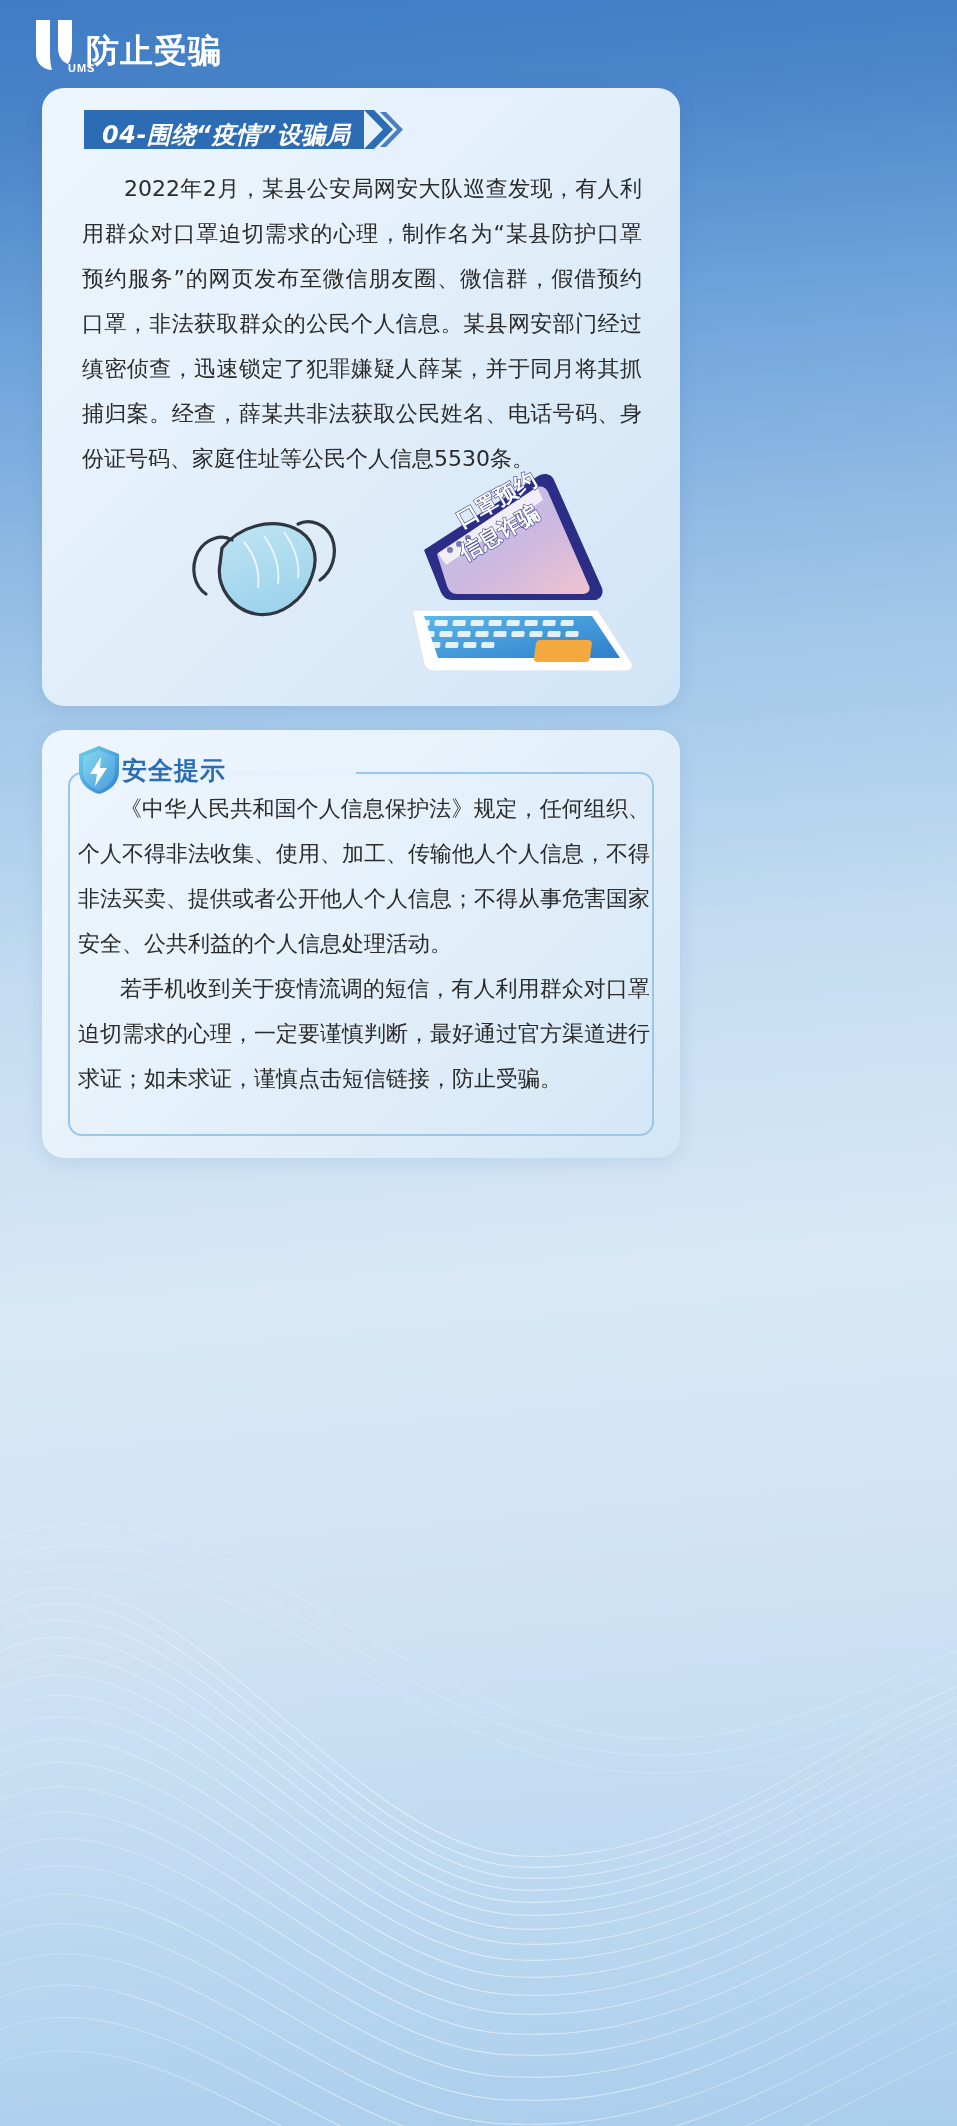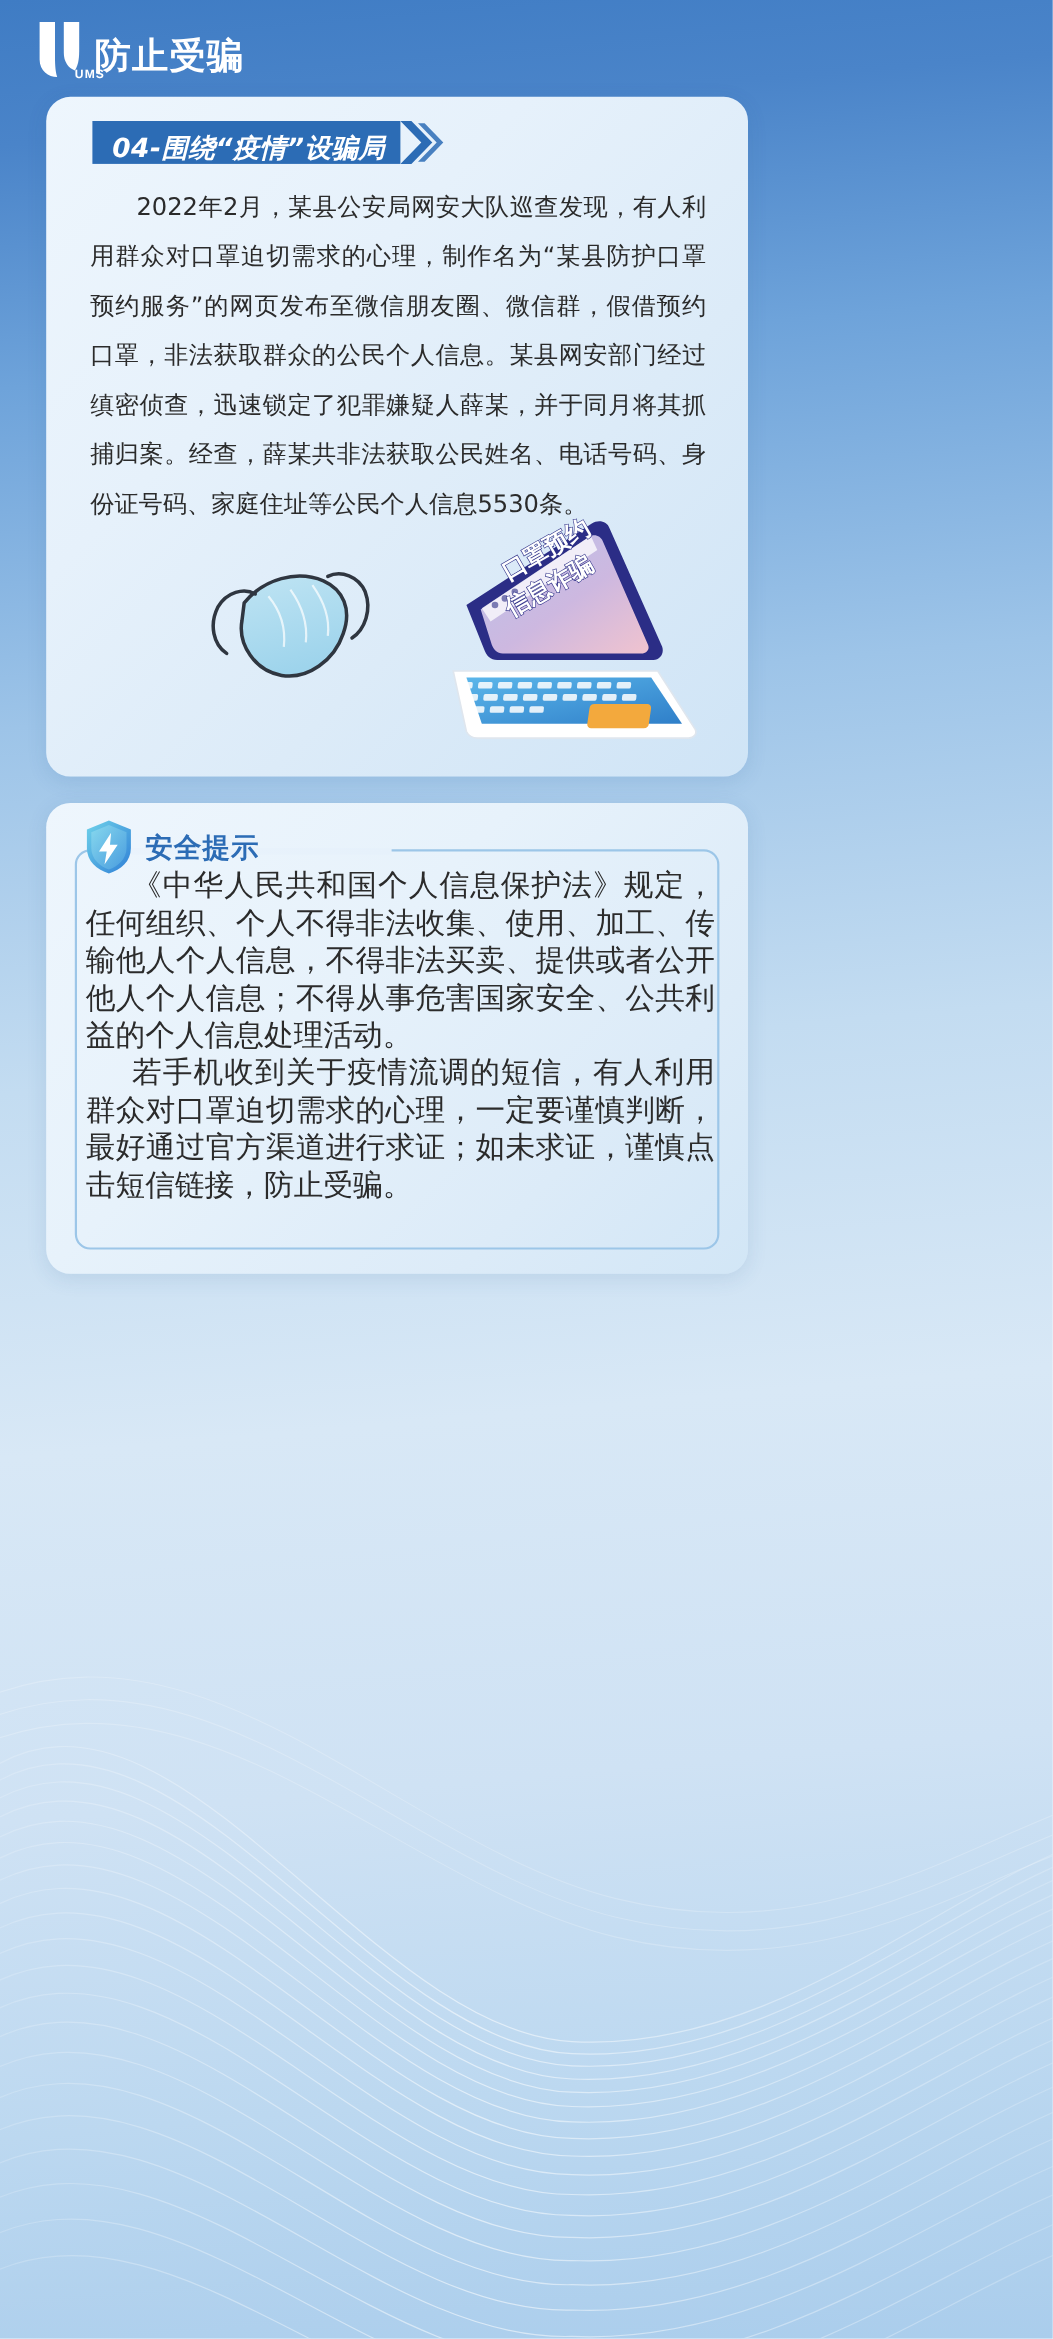--- a/index.html
+++ b/index.html
@@ -132,41 +132,40 @@
     position: absolute;
     left: 18px; top: -3px;
     width: 268px; height: 6px;
     background: linear-gradient(90deg, #eaf3fc 0%, #e6f1fb 100%);
   }
   .tips-head {
     position: absolute;
     left: 34px; top: 14px;
     display: flex;
     align-items: center;
-    gap: 10px;
     z-index: 4;
   }
   .shield-icon { width: 46px; height: 52px; }
   .shield-icon svg { display:block; }
   .tips-title {
     font-size: 25px;
     font-weight: bold;
     color: #2c6cb5;
     letter-spacing: 1px;
     font-family: "DejaVu Sans", "Liberation Sans", sans-serif;
   }
   .tips-body {
     position: absolute;
     left: 36px; top: 58px;
     width: 572px;
-    font-size: 27px;
-    line-height: 34px;
+    font-size: 22px;
+    line-height: 45px;
     color: #2b2b2b;
     text-align: justify;
-    font-family: Liberation Sans, sans-serif;
+    font-family: Liberation Mono, monospace;
   }
   .tips-body p { text-indent: 42px; }
 </style>
 </head>
 <body>
 
 <div class="bg-waves">
   <svg width="957" height="700" viewBox="0 0 957 700" xmlns="http://www.w3.org/2000/svg">
     <defs>
       <linearGradient id="wv" x1="0" y1="0" x2="1" y2="0">

